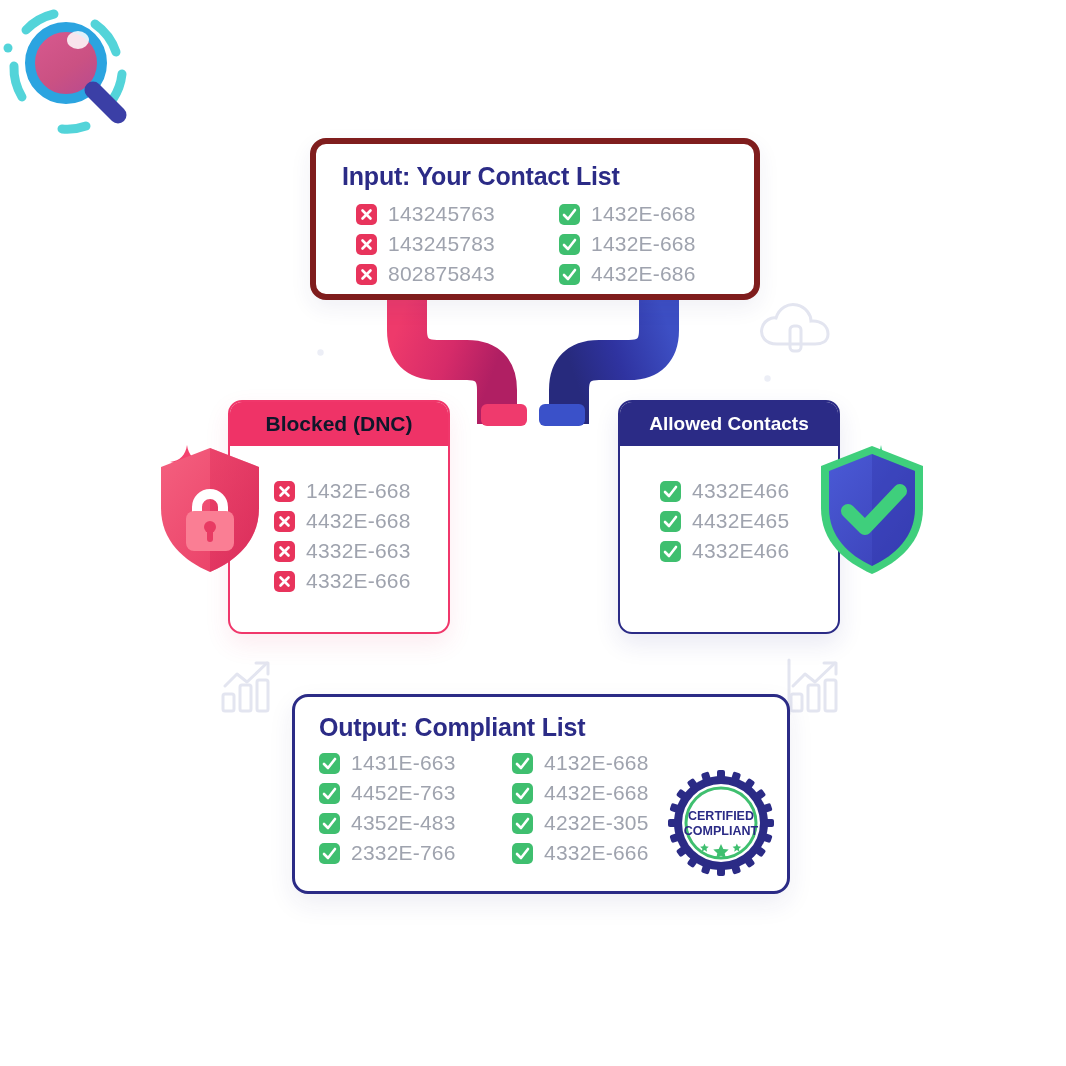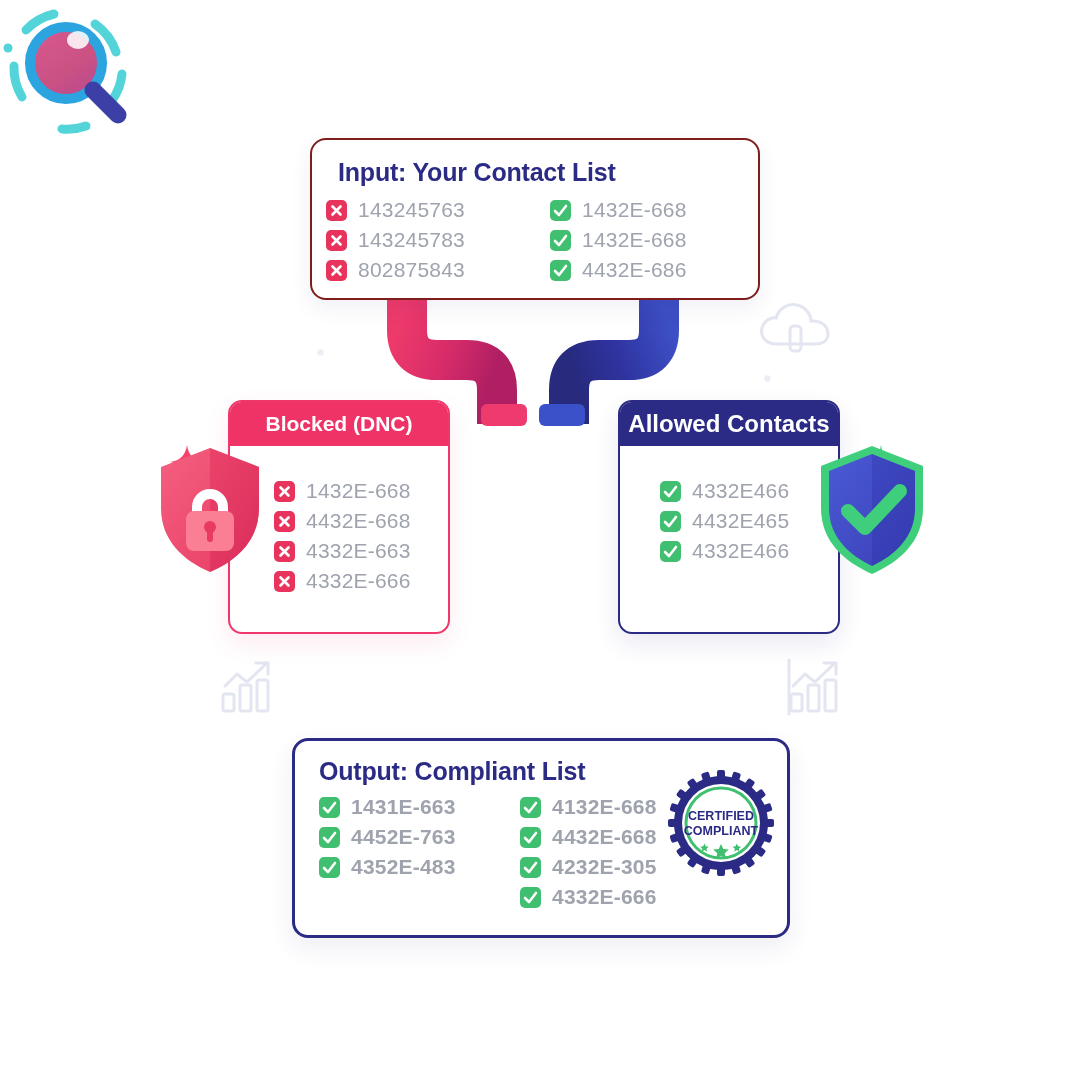--- a/index.html
+++ b/index.html
@@ -30,36 +30,36 @@
     background: #ffffff;
     box-sizing: border-box;
   }
 
   
   #input-card {
     left: 310px;
     top: 138px;
     width: 450px;
     height: 162px;
-    border: 2px solid #7f1d1d;
+    border: 6px solid #7f1d1d;
     border-radius: 16px;
     box-shadow: 0 8px 22px rgba(40,40,110,0.07);
     z-index: 6;
   }
   #input-card .card-title {
     color: #2b2b86;
     font-size: 25px;
     font-weight: bold;
     letter-spacing: -0.2px;
     margin: 18px 0 8px 26px;
   }
   .rows2col {
     display: flex;
-    padding: 0 0 0 14px;
-    gap: 16px;
+    padding: 0 0 0 40px;
+    gap: 8px;
   }
   .rows2col .col { width: 50%; }
 
   .row {
     display: flex;
     align-items: center;
     gap: 11px;
     height: 30px;
   }
   .row .val {
@@ -89,21 +89,21 @@
     height: 234px;
     border: 2px solid #f0376b;
     border-radius: 14px;
     box-shadow: 0 10px 24px rgba(230,60,110,0.10);
     overflow: hidden;
     z-index: 6;
   }
   #blocked-card .hdr {
     height: 44px;
     background: #ef3367;
-    color: #ffffff;
+    color: #0f172a;
     font-size: 21px;
     font-weight: bold;
     display: flex;
     align-items: center;
     justify-content: center;
   }
   #blocked-card .body { padding: 30px 0 0 44px; }
 
   
   #allowed-card {
@@ -114,49 +114,48 @@
     border: 2px solid #2b2b86;
     border-radius: 14px;
     box-shadow: 0 10px 24px rgba(43,43,134,0.10);
     overflow: hidden;
     z-index: 6;
   }
   #allowed-card .hdr {
     height: 44px;
     background: #2b2b86;
     color: #ffffff;
-    font-size: 24px;
+    font-size: 19px;
     font-weight: bold;
     display: flex;
     align-items: center;
     justify-content: center;
   }
   #allowed-card .body { padding: 30px 0 0 40px; text-align: center; }
 
   
   #output-card {
     left: 292px;
     top: 694px;
     width: 498px;
     height: 200px;
     border: 3px solid #2b2b86;
     border-radius: 16px;
     box-shadow: 0 10px 26px rgba(40,40,110,0.08);
     z-index: 6;
-    margin-top: 44px;
   }
   #output-card .card-title {
     color: #2b2b86;
     font-size: 25px;
     font-weight: bold;
     letter-spacing: -0.2px;
     margin: 16px 0 6px 24px;
   }
   #output-card .rows2col { padding-left: 24px; }
-  #output-card .rows2col .col { width: 185px; font-weight: bold; }
+  #output-card .rows2col .col { width: 185px; }
 
   
   #pipes { position: absolute; left: 0; top: 0; z-index: 4; }
   
   .art { position: absolute; z-index: 5; }
   #lock-shield { left: 156px; top: 445px; z-index: 7; }
   #check-shield { left: 818px; top: 445px; z-index: 7; }
   #magnifier  { left: 462px; top: 428px; z-index: 8; }
   #badge { position: absolute; left: 668px; top: 768px; z-index: 7; text-align: center; }
 </style>
@@ -495,20 +494,28 @@
             <span class="val">4452E-763</span>
           </div>
           <div class="row">
             <span class="chip good">
               <svg width="21" height="21" viewBox="0 0 21 21">
                 <polyline points="5,11 9,15 16,6" fill="none" stroke="#ffffff" stroke-width="2.6" stroke-linecap="round" stroke-linejoin="round"></polyline>
               </svg>
             </span>
             <span class="val">4352E-483</span>
           </div>
+          <div class="row">
+            <span class="chip good">
+              <svg width="21" height="21" viewBox="0 0 21 21">
+                <polyline points="5,11 9,15 16,6" fill="none" stroke="#ffffff" stroke-width="2.6" stroke-linecap="round" stroke-linejoin="round"></polyline>
+              </svg>
+            </span>
+            <span class="val">2332E-766</span>
+          </div>
         </div>
       <div class="col" id="output-right">
           <div class="row">
             <span class="chip good">
               <svg width="21" height="21" viewBox="0 0 21 21">
                 <polyline points="5,11 9,15 16,6" fill="none" stroke="#ffffff" stroke-width="2.6" stroke-linecap="round" stroke-linejoin="round"></polyline>
               </svg>
             </span>
             <span class="val">4132E-668</span>
           </div>

